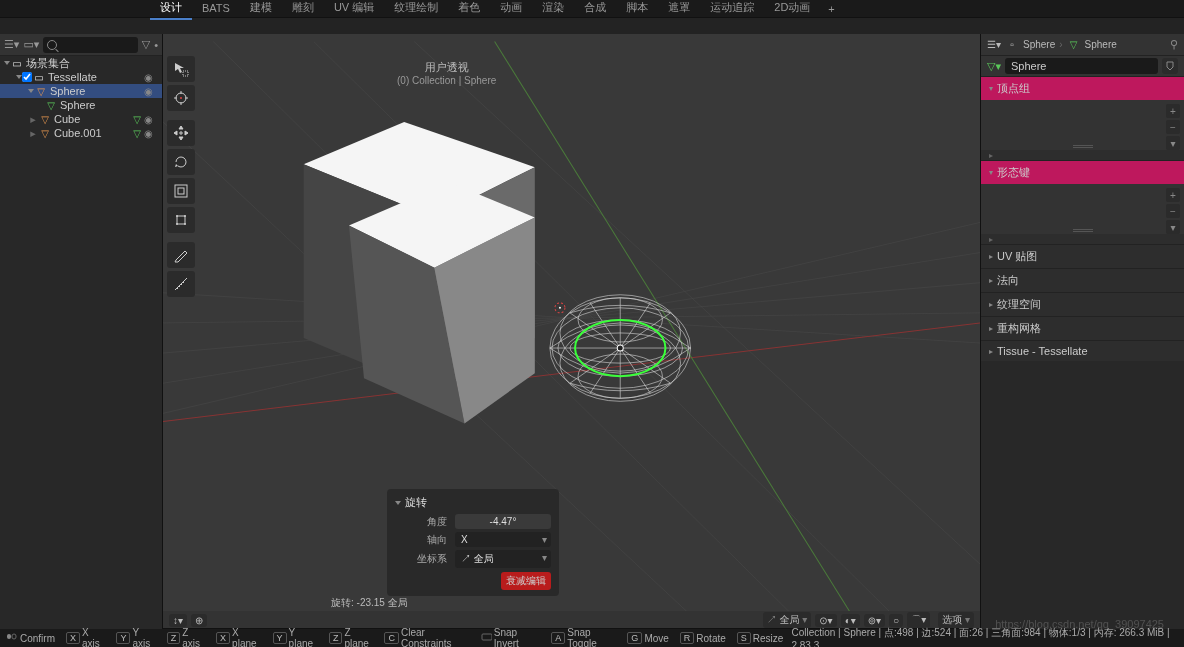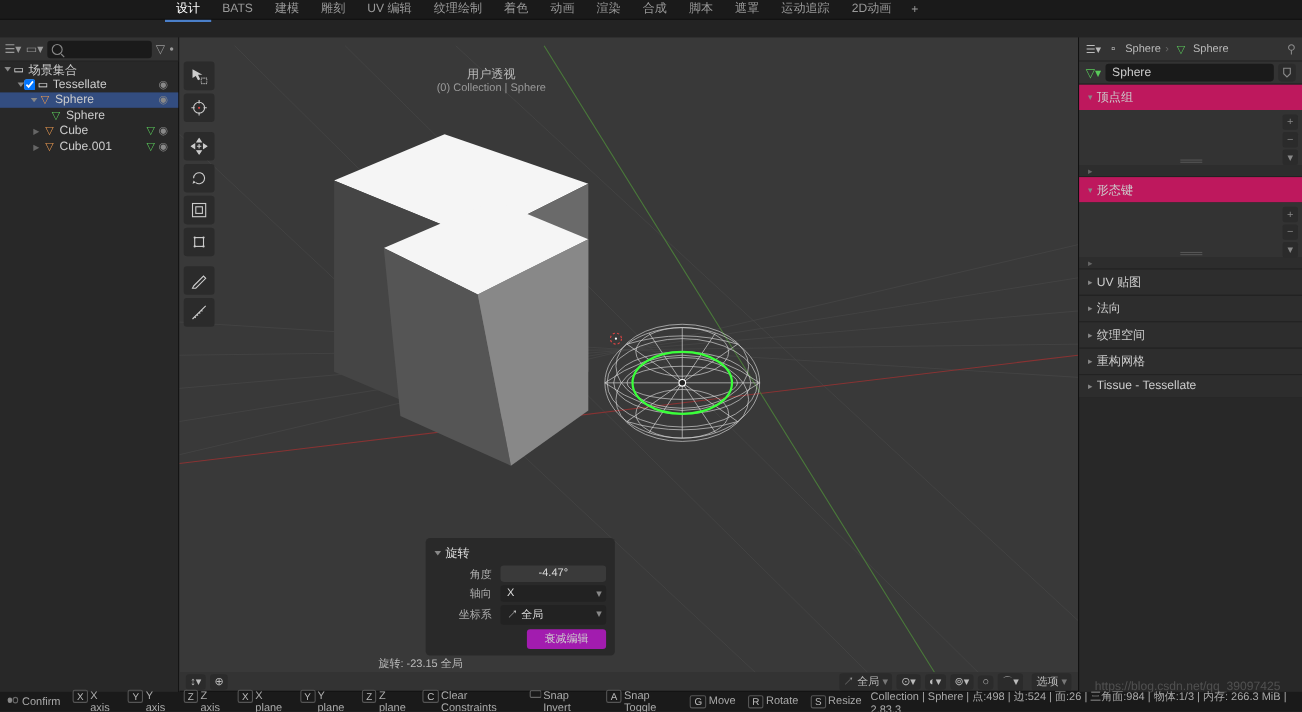--- a/index.html
+++ b/index.html
@@ -57,23 +57,23 @@
 
 
 .op-panel { position: absolute; left: 224px; bottom: 50px; width: 172px; background: rgba(40,40,40,0.9); border-radius: 4px; padding: 6px 8px; z-index: 10; }
 .op-panel-header { display: flex; align-items: center; gap: 4px; color: #ddd; margin-bottom: 4px; }
 .op-row { display: flex; align-items: center; margin: 3px 0; }
 .op-label { width: 60px; text-align: right; padding-right: 8px; color: #aaa; font-size: 10px; }
 .op-value { flex: 1; background: #3a3a3a; border-radius: 3px; padding: 2px 6px; text-align: center; color: #ddd; font-size: 10px; }
 .op-select { flex: 1; background: #222; border-radius: 3px; padding: 2px 6px; color: #ddd; font-size: 10px; position: relative; }
 .op-select::after { content: '▾'; position: absolute; right: 4px; color: #888; }
 .op-btn-row { text-align: right; margin-top: 4px; }
-.op-btn { background: #a21caf; padding: 2px 16px; border-radius: 3px; color: #ccc; font-size: 10px; display: inline-block; }
-
-.status-line { position: absolute; left: 181px; bottom: 36px; color: #bbb; font-size: 10px; z-index: 5; }
+.op-btn { background: #b91c1c; padding: 2px 5px; border-radius: 3px; color: #ccc; font-size: 10px; display: inline-block; }
+
+.status-line { position: absolute; left: 168px; bottom: 36px; color: #bbb; font-size: 10px; z-index: 5; }
 
 
 .viewport-footer { position: absolute; bottom: 18px; left: 0; right: 0; height: 18px; background: #333; display: flex; align-items: center; padding: 0 6px; gap: 6px; z-index: 10; }
 .vf-left { display: flex; align-items: center; gap: 4px; }
 .vf-right { margin-left: auto; display: flex; align-items: center; gap: 4px; }
 .vf-item { background: #2b2b2b; padding: 1px 4px; border-radius: 3px; color: #bbb; font-size: 10px; }
 .vf-dropdown::after { content: ' ▾'; color: #777; }
 
 
 .timeline { position: absolute; bottom: 0; left: 0; right: 0; height: 18px; background: #282828; display: flex; align-items: center; padding: 0 6px; border-top: 1px solid #111; z-index: 10; }
@@ -102,21 +102,21 @@
 .prop-footer-expand { height: 10px; background: #2d2d2d; display: flex; align-items: center; padding-left: 8px; }
 .prop-footer-expand::before { content: '▸'; color: #666; font-size: 8px; }
 .prop-footer-grip { position: absolute; bottom: 2px; left: 50%; transform: translateX(-50%); width: 20px; height: 3px; border-top: 1px solid #555; border-bottom: 1px solid #555; }
 
 .prop-collapsed-row { padding: 4px 8px; background: #2d2d2d; display: flex; align-items: center; gap: 4px; border-top: 1px solid #222; }
 .prop-collapsed-row::before { content: '▸'; color: #888; font-size: 8px; }
 
 
 .statusbar { position: absolute; bottom: 0; left: 0; right: 0; height: 18px; background: #1a1a1a; display: flex; align-items: center; padding: 0 6px; z-index: 20; font-size: 10px; color: #aaa; }
 .statusbar-keys { display: flex; align-items: center; gap: 3px; }
-.key-hint { display: inline-flex; align-items: flex-start; gap: 2px; margin-right: 8px; }
+.key-hint { display: inline-flex; align-items: center; gap: 2px; margin-right: 8px; }
 .key-box { border: 1px solid #555; border-radius: 2px; padding: 0 3px; color: #bbb; font-size: 9px; }
 .statusbar-right { margin-left: auto; display: flex; gap: 8px; }
 .watermark { position: absolute; right: 20px; bottom: 17px; color: rgba(200,200,200,0.25); font-size: 11px; z-index: 25; margin-left: 40px; }
 .triangle-down { width: 0; height: 0; border-left: 3px solid transparent; border-right: 3px solid transparent; border-top: 4px solid #888; display: inline-block; }
 </style>
 </head>
 <body>
 
 <div class="topbar">
   <div class="topbar-left">

